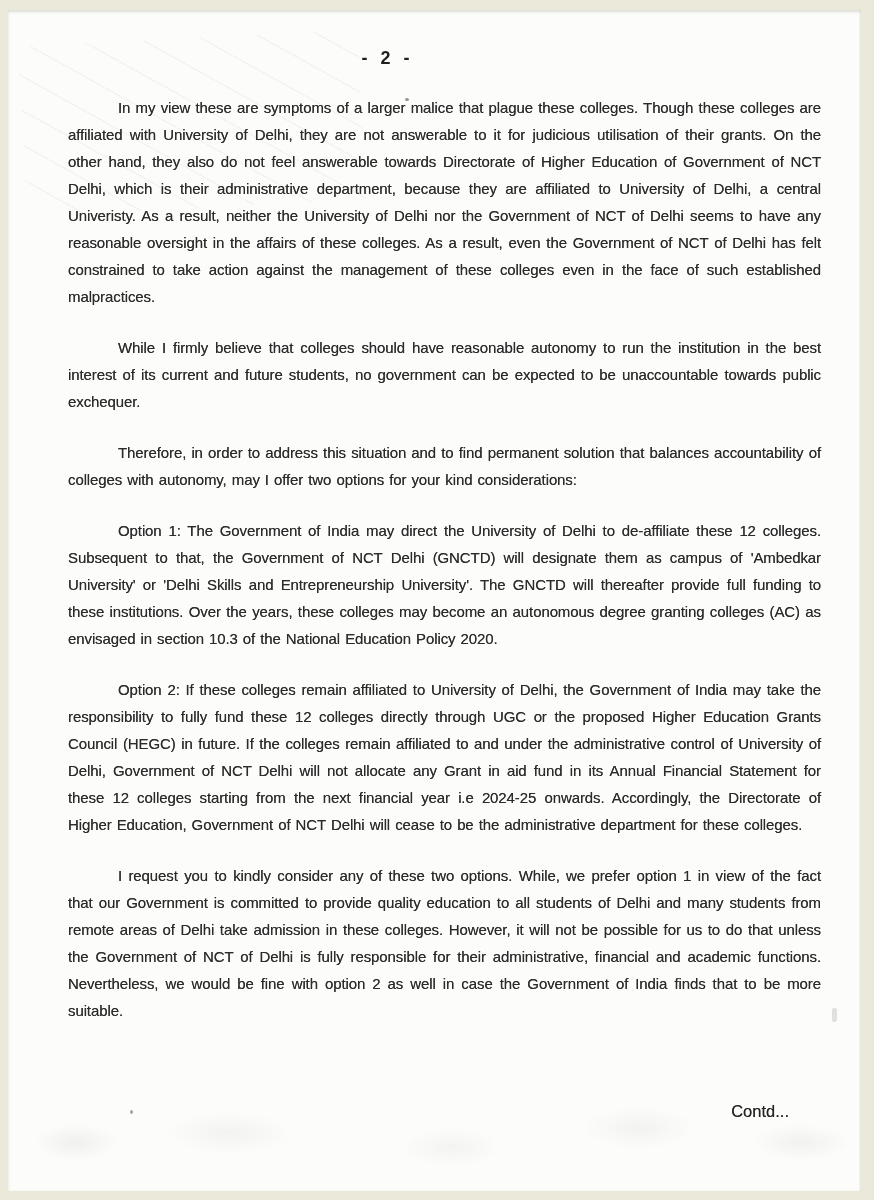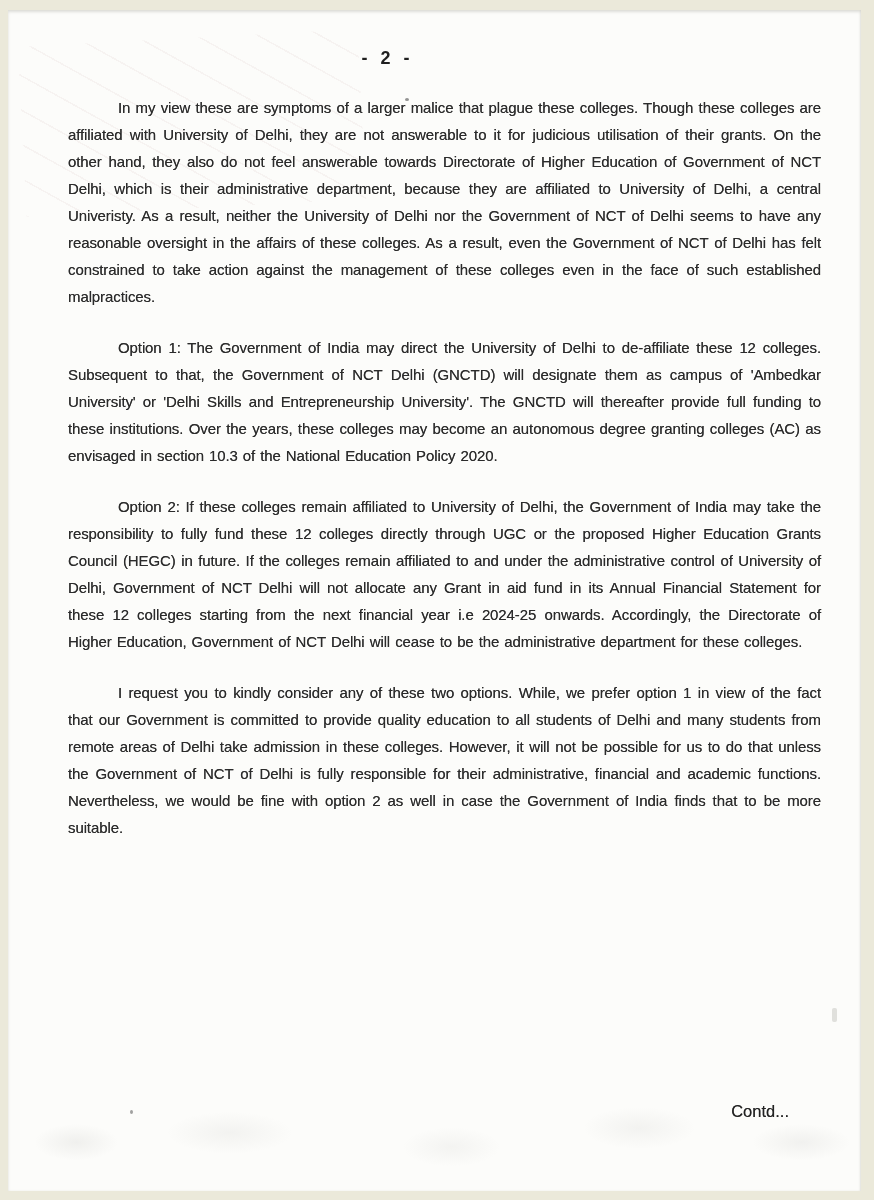--- a/index.html
+++ b/index.html
@@ -80,21 +80,23 @@
 <div class="page">
 
   <div class="scratch-topleft"></div>
   <div class="speck-top"></div>
 
   <div class="page-number">- 2 -</div>
 
   <div class="content">
     <p><b class="lead"></b> <span>In my view these are symptoms of a larger malice that plague these colleges. Though these colleges are affiliated with University of Delhi, they are not answerable to it for judicious utilisation of their grants. On the other hand, they also do not feel answerable towards Directorate of Higher Education of Government of NCT Delhi, which is their administrative department, because they are affiliated to University of Delhi, a central Univeristy. As a result, neither the University of Delhi nor the Government of NCT of Delhi seems to have any reasonable oversight in the affairs of these colleges. As a result, even the Government of NCT of Delhi has felt constrained to take action against the management of these colleges even in the face of such established malpractices.</span></p>
 
+    <p><b class="lead"></b> <span>While I firmly believe that colleges should have reasonable autonomy to run the institution in the best interest of its current and future students, no government can be expected to be unaccountable towards public exchequer.</span></p>
 
+    <p><b class="lead"></b> <span>Therefore, in order to address this situation and to find permanent solution that balances accountability of colleges with autonomy, may I offer two options for your kind considerations:</span></p>
 
     <p><b class="lead">Option 1:</b> <span>The Government of India may direct the University of Delhi to de-affiliate these 12 colleges. Subsequent to that, the Government of NCT Delhi (GNCTD) will designate them as campus of 'Ambedkar University' or 'Delhi Skills and Entrepreneurship University'. The GNCTD will thereafter provide full funding to these institutions. Over the years, these colleges may become an autonomous degree granting colleges (AC) as envisaged in section 10.3 of the National Education Policy 2020.</span></p>
 
     <p><b class="lead">Option 2:</b> <span>If these colleges remain affiliated to University of Delhi, the Government of India may take the responsibility to fully fund these 12 colleges directly through UGC or the proposed Higher Education Grants Council (HEGC) in future. If the colleges remain affiliated to and under the administrative control of University of Delhi, Government of NCT Delhi will not allocate any Grant in aid fund in its Annual Financial Statement for these 12 colleges starting from the next financial year i.e 2024-25 onwards. Accordingly, the Directorate of Higher Education, Government of NCT Delhi will cease to be the administrative department for these colleges.</span></p>
 
     <p><b class="lead"></b> <span>I request you to kindly consider any of these two options. While, we prefer option 1 in view of the fact that our Government is committed to provide quality education to all students of Delhi and many students from remote areas of Delhi take admission in these colleges. However, it will not be possible for us to do that unless the Government of NCT of Delhi is fully responsible for their administrative, financial and academic functions. Nevertheless, we would be fine with option 2 as well in case the Government of India finds that to be more suitable.</span></p>
   </div>
 
   <div class="contd">Contd...</div>
 

